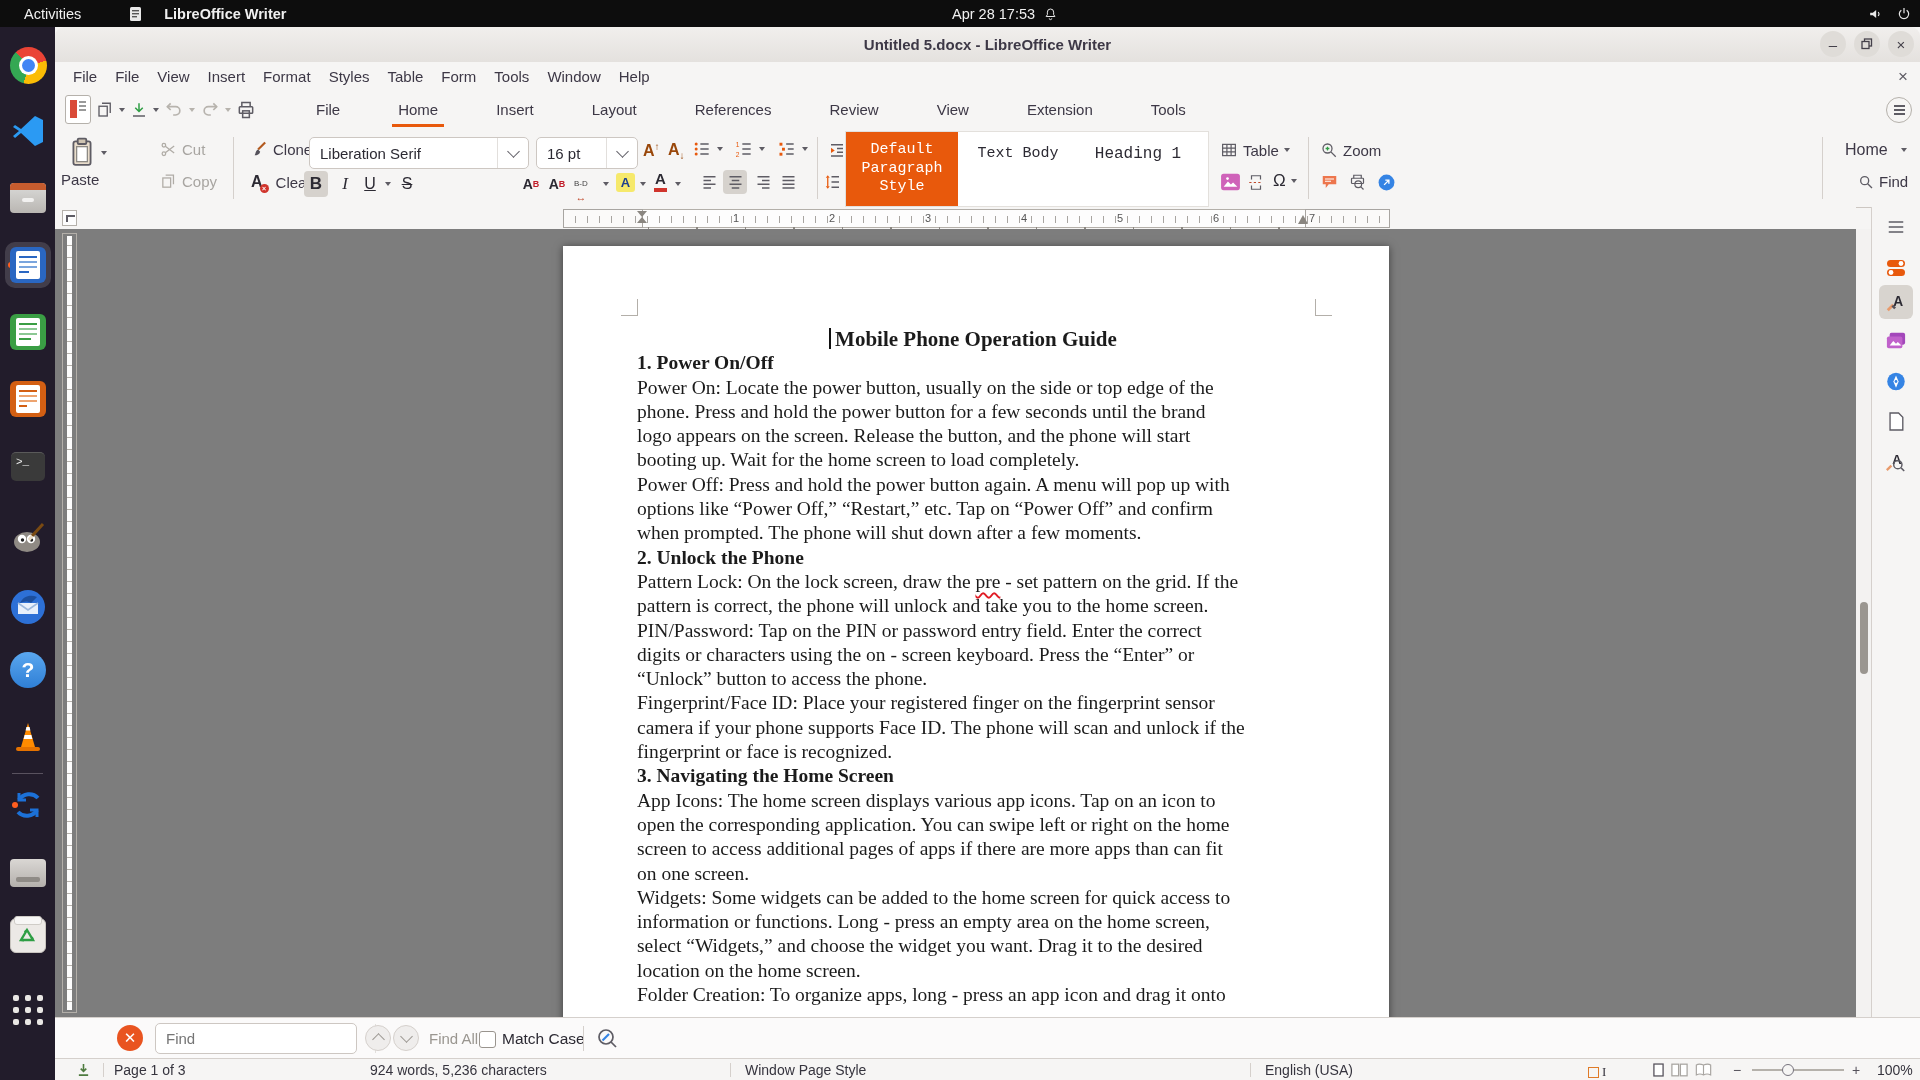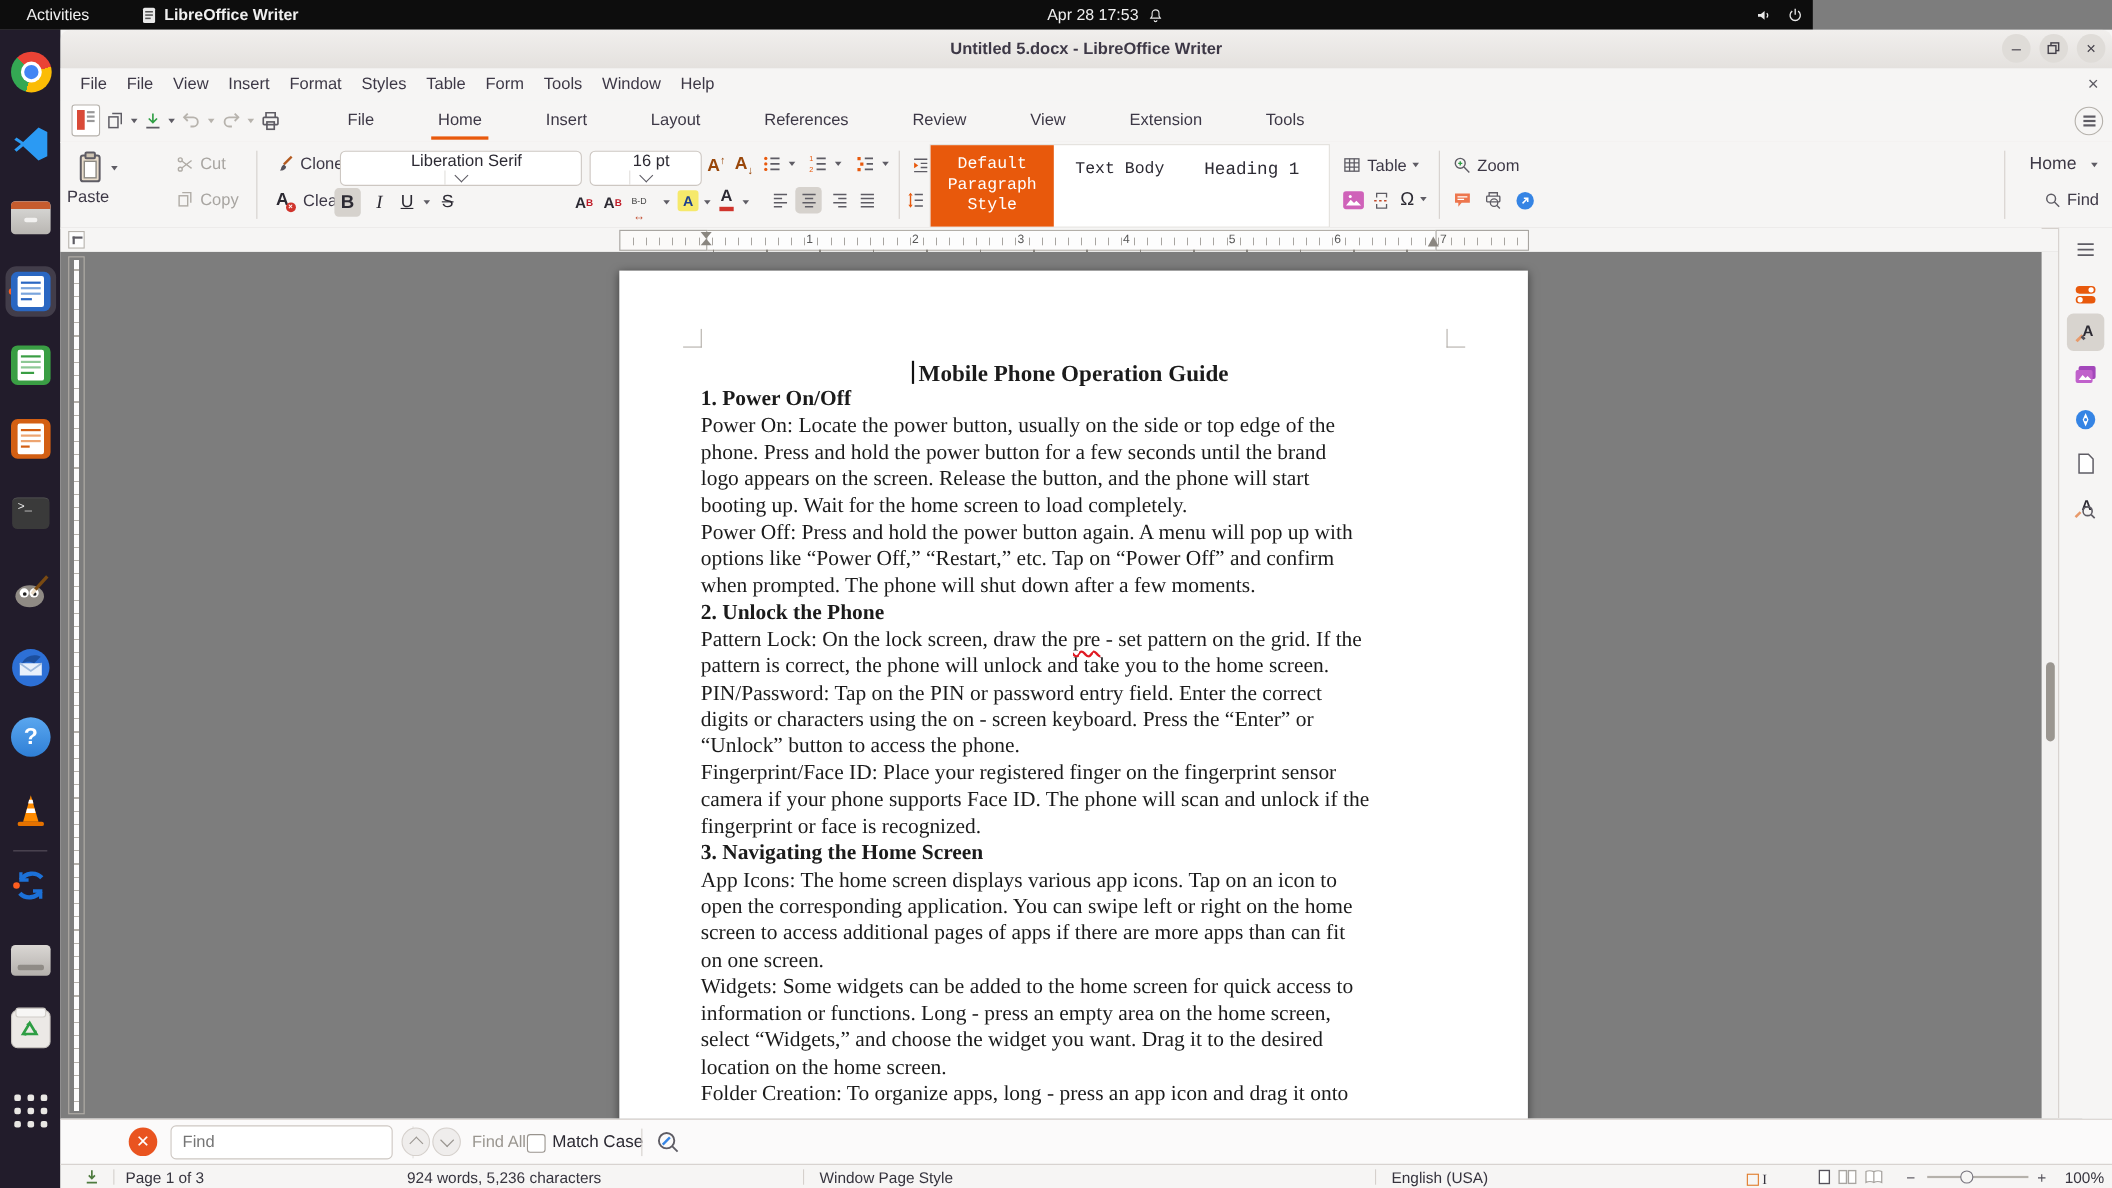--- a/index.html
+++ b/index.html
@@ -1,24 +1,24 @@
 <!DOCTYPE html>
 <html><head>
 <meta charset="utf-8">
 <style>
   html,body{margin:0;padding:0;background:#333;}
   .screen{position:relative;width:1920px;height:1080px;overflow:hidden;background:#7d7d7d;
           font-family:"Liberation Sans","DejaVu Sans",sans-serif;color:#3d3846;}
   .abs{position:absolute;}
   svg{display:block;}
   
-  .topbar{position:absolute;left:0;top:0;width:1648px;height:27px;background:#0d0d0d;color:#f0f0f0;
+  .topbar{position:absolute;left:0;top:0;width:1920px;height:27px;background:#0d0d0d;color:#f0f0f0;
           font-size:14.5px;display:flex;align-items:center;}
   .tb-activities{margin-left:14px;padding:0 10px;cursor:pointer;}
-  .tb-app{display:flex;align-items:center;gap:7px;margin-left:38px;font-weight:700;}
+  .tb-app{display:flex;align-items:center;gap:22px;margin-left:38px;font-weight:700;}
   .tb-clock{position:absolute;left:952px;top:0;height:27px;display:flex;align-items:center;gap:8px;}
   .tb-right{position:absolute;right:8px;top:0;height:27px;display:flex;align-items:center;gap:12px;}
   
   .dock{position:absolute;left:0;top:27px;width:55px;height:1053px;background:#221c2b;}
   .dock-item{position:absolute;left:9px;width:38px;height:38px;display:flex;align-items:center;justify-content:center;cursor:pointer;}
   .dock-item.active{left:5px;width:46px;height:46px;background:rgba(255,255,255,.15);border-radius:10px;}
   .dock-dot{position:absolute;left:3px;top:50%;margin-top:-3px;width:6px;height:6px;border-radius:50%;background:#ff5e1f;}
   .dock-sep{position:absolute;left:12px;width:31px;height:1px;background:#59525f;}
   .i-chrome{position:relative;width:37px;height:37px;border-radius:50%;
     background:conic-gradient(from -45deg,#ea4335 0 120deg,#fbbc05 0 240deg,#34a853 0 360deg);}
@@ -59,21 +59,21 @@
   .rtab.active{border-bottom:3px solid #e8590c;}
   .nbmenu{position:absolute;right:8px;top:6px;width:24px;height:24px;border:1px solid #b5b1ab;border-radius:50%;
           display:flex;flex-direction:column;justify-content:center;gap:2.5px;align-items:center;cursor:pointer;}
   .nbmenu i{width:11px;height:1.6px;background:#5e5c64;}
   
   .toolbar{position:absolute;left:0;top:102px;width:100%;height:78px;background:#f6f5f4;border-bottom:1px solid #cdc7c2;font-size:15px;}
   .tsep{position:absolute;top:8px;height:62px;width:1px;background:#d5d0cc;}
   .tbtn{display:inline-flex;align-items:center;gap:5px;cursor:pointer;}
   .dis{color:#a8a5a1;}
   .dd{width:0;height:0;border-left:3.5px solid transparent;border-right:3.5px solid transparent;border-top:4.5px solid #5e5c64;display:inline-block;}
-  .combo{position:absolute;height:30px;background:#fff;border:1px solid #cdc7c2;border-radius:5px;display:flex;align-items:center;flex-direction:column;}
+  .combo{position:absolute;height:30px;background:#fff;border:1px solid #cdc7c2;border-radius:5px;display:flex;align-items:center;}
   .combo .cval{padding-left:10px;flex:1;font-size:15px;color:#2c2a33;}
   .combo .cdd{width:30px;height:100%;border-left:1px solid #e2dfdc;display:flex;align-items:center;justify-content:center;cursor:pointer;}
   .chv{width:8px;height:8px;border-right:1.6px solid #5e5c64;border-bottom:1.6px solid #5e5c64;transform:rotate(45deg);margin-top:-4px;}
   .pr{background:#d6d2cd;border-radius:4px;}
   .charbtn{display:inline-flex;align-items:center;justify-content:center;width:24px;height:26px;cursor:pointer;color:#2c2a33;}
   .styles-panel{position:absolute;left:790px;top:2px;width:362px;height:74px;background:#fff;border:1px solid #e3e0dc;display:flex;}
   .stylebtn{cursor:pointer;font-size:15px;font-family:Liberation Mono, monospace;}
   .stylebtn.sel{width:112px;background:#e8590c;color:#fff;display:flex;align-items:center;justify-content:center;text-align:center;line-height:1.25;}
   .stylebtn.plain{width:120px;padding-top:13px;text-align:center;color:#2c2a33;}
   .tlabel{color:#3d3846;}

